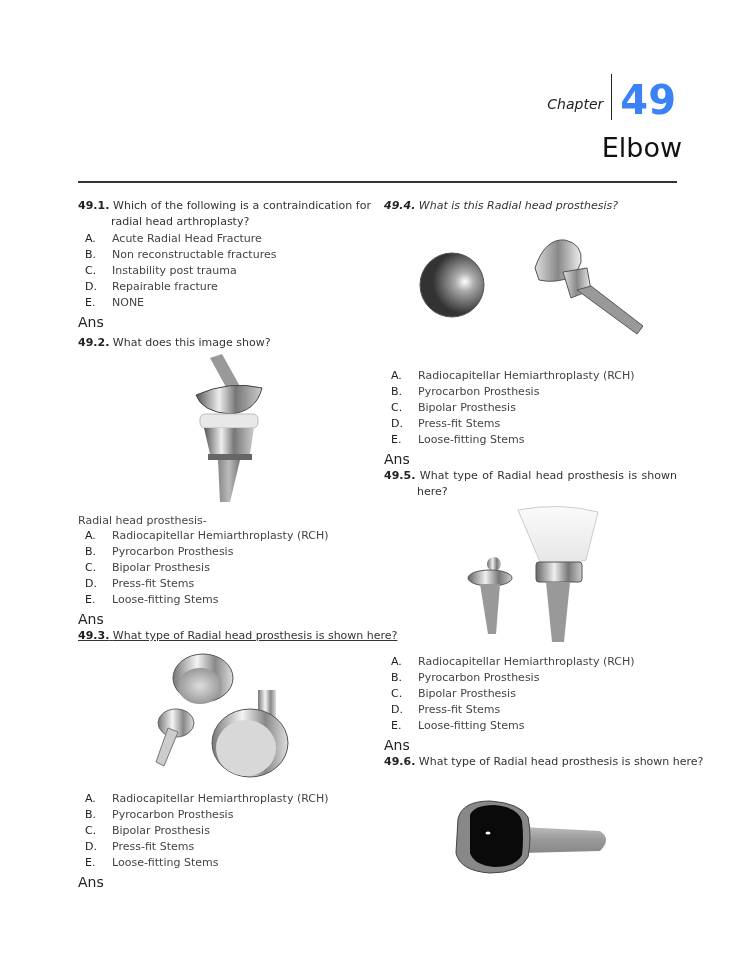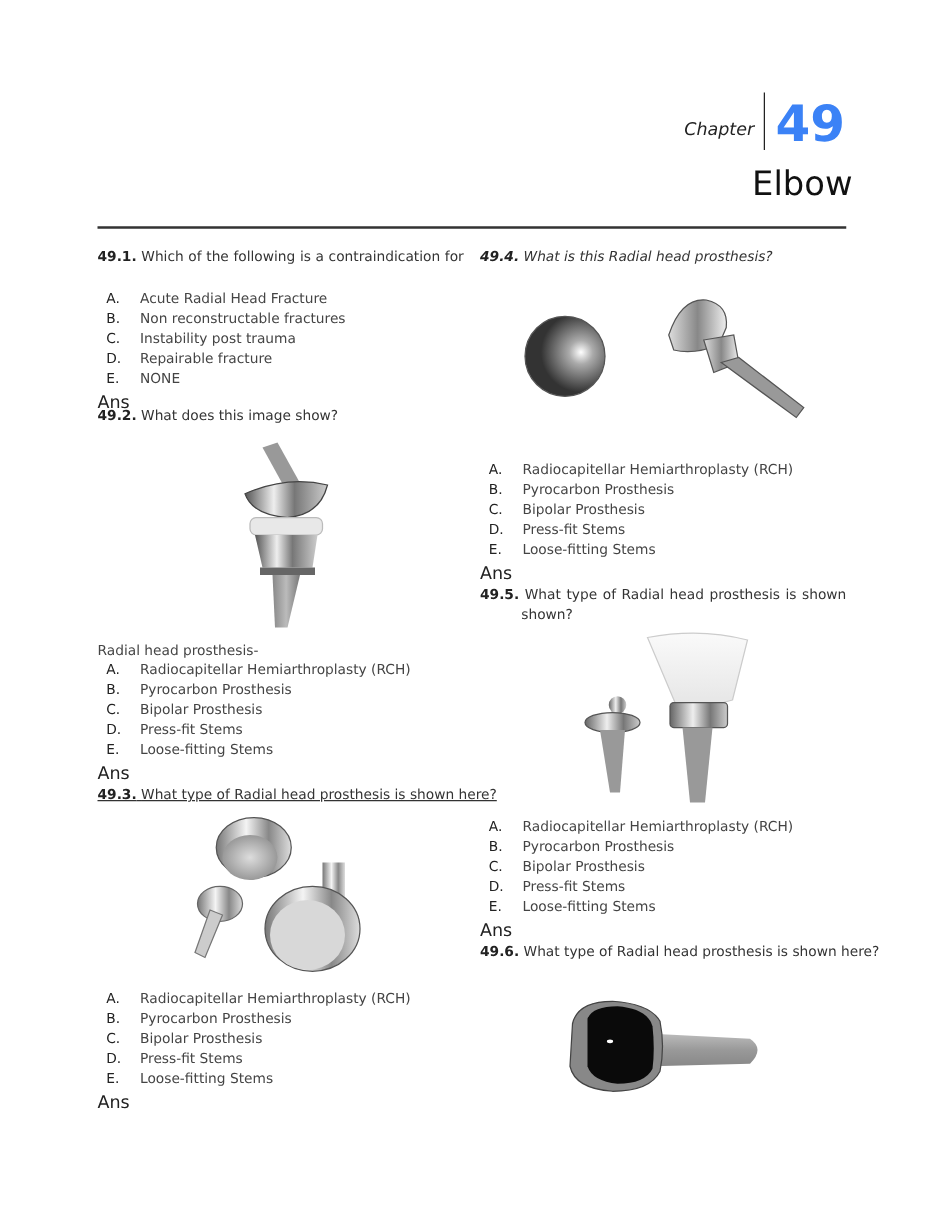--- a/index.html
+++ b/index.html
@@ -33,20 +33,21 @@
 <div class="chapter-header">
   <span class="chapter-word">Chapter</span>
   <span class="chapter-divider"></span>
   <span class="chapter-num">49</span>
 </div>
 <div class="chapter-title">Elbow</div>
 <div class="rule"></div>
 
 <div class="q" style="left:78px; top:198px; width:293px;">
   <div class="justify"><span class="num">49.1.</span> <span>Which of the following is a contraindication for</span></div>
+  <div class="cont">radial head arthroplasty?</div>
 </div>
 <div class="opts" style="left:78px; top:231px;">
   <div class="opt">
       <span class="lbl">A.</span>
       <span>Acute Radial Head Fracture</span>
     </div>
   <div class="opt">
       <span class="lbl">B.</span>
       <span>Non reconstructable fractures</span>
     </div>
@@ -58,21 +59,21 @@
       <span class="lbl">D.</span>
       <span>Repairable fracture</span>
     </div>
   <div class="opt">
       <span class="lbl">E.</span>
       <span>NONE</span>
     </div>
 </div>
 <div class="ans" style="left:78px; top:314px;">Ans</div>
 
-<div class="q" style="left:78px; top:325px;">
+<div class="q" style="left:78px; top:335px;">
   <span class="num">49.2.</span> <span>What does this image show?</span>
 </div>
 <svg class="img" style="left:190px; top:350px;" width="80" height="160" viewBox="0 0 80 160">
   <defs>
     <linearGradient id="metal1" x1="0" x2="1">
         <stop offset="0" stop-color="#555"></stop>
         <stop offset=".35" stop-color="#eee"></stop>
         <stop offset=".6" stop-color="#777"></stop>
         <stop offset="1" stop-color="#ccc"></stop>
       </linearGradient>
@@ -202,21 +203,21 @@
     </div>
   <div class="opt">
       <span class="lbl">E.</span>
       <span>Loose-fitting Stems</span>
     </div>
 </div>
 <div class="ans" style="left:384px; top:451px;">Ans</div>
 
 <div class="q" style="left:384px; top:468px; width:293px;">
   <div class="justify"><span class="num">49.5.</span> <span>What type of Radial head prosthesis is shown</span></div>
-  <div class="cont">shown?</div>
+  <div class="cont">here?</div>
 </div>
 <svg class="img" style="left:460px; top:502px;" width="145" height="145" viewBox="0 0 145 145">
   <defs>
     <linearGradient id="m5" x1="0" x2="1">
         <stop offset="0" stop-color="#666"></stop>
         <stop offset=".4" stop-color="#eee"></stop>
         <stop offset=".7" stop-color="#777"></stop>
         <stop offset="1" stop-color="#ccc"></stop>
       </linearGradient>
     <linearGradient id="poly5" x1="0" y1="0" x2="0" y2="1">

